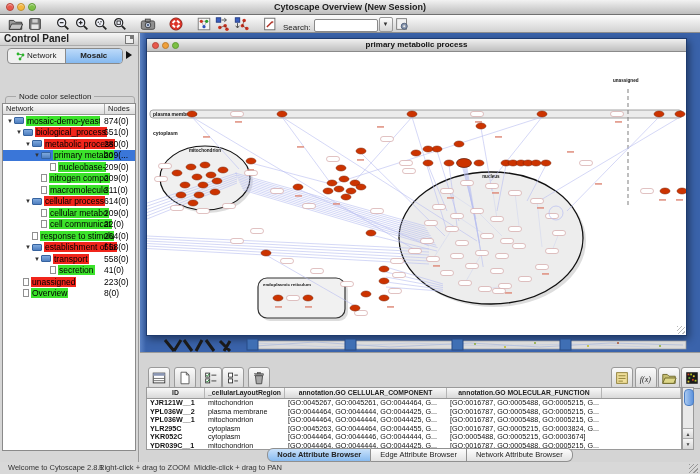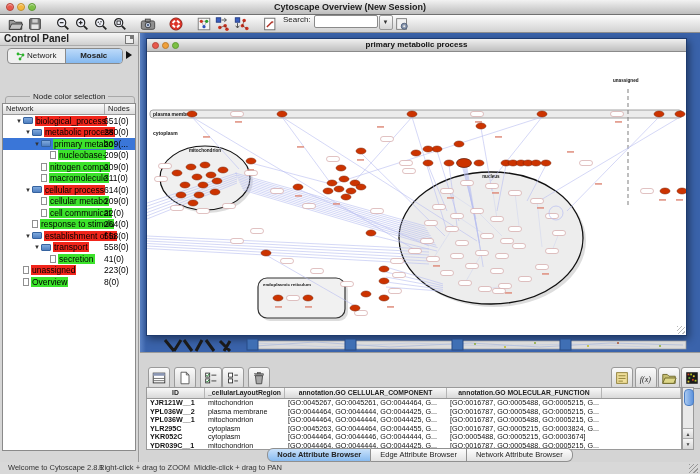--- a/index.html
+++ b/index.html
@@ -9,41 +9,41 @@
   #titlebar{position:absolute;left:0;top:0;width:700px;height:14px;
     background:linear-gradient(#f2f2f2,#bdbdbd);border-bottom:1px solid #707070;}
   .tl{position:absolute;top:3px;width:8px;height:8px;border-radius:50%;box-shadow:inset 0 1px 1px rgba(255,255,255,.6);}
   #tl-close{left:6px;background:#e8584c;border:1px solid #b5463c;box-sizing:border-box;}
   #tl-min{left:17px;background:#f5b63c;border:1px solid #c09030;box-sizing:border-box;}
   #tl-zoom{left:28px;background:#7cc043;border:1px solid #5f9a34;box-sizing:border-box;}
   #win-title{line-height:14px;text-align:center;font-size:9px;font-weight:bold;color:#1b1b1b;}
   
   #toolbar{position:absolute;left:0;top:15px;width:700px;height:18px;
     background:linear-gradient(#fcfcfc,#d2d2d2);border-bottom:1px solid #8d8d8d;
-    display:flex;align-items:flex-start;padding-left:6px;box-sizing:border-box;}
+    display:flex;align-items:flex-end;padding-left:6px;box-sizing:border-box;}
   .tbtn{width:19px;height:17px;display:flex;align-items:center;justify-content:center;flex:0 0 auto;}
   .tbtn svg{display:block;}
   .sp{width:9px;flex:0 0 auto;}
   #search-label{font-size:8px;color:#222;margin:0 3px 0 4px;}
   #search-input{width:58px;height:11px;font-size:8px;border:1px solid #8a8a8a;border-radius:2px;padding:0 2px;background:#fff;}
   #search-arrow{width:12px;height:13px;margin-left:1px;border:1px solid #999;border-radius:2px;
     background:linear-gradient(#fdfdfd,#d5d5d5);font-size:6px;line-height:12px;text-align:center;color:#333;}
   
   #control-panel{position:absolute;left:0;top:33px;width:139px;height:429px;background:#d6d6d6;border-right:1px solid #9a9a9a;box-sizing:border-box;}
   .panel-head{position:relative;height:12px;background:linear-gradient(#f7f7f7,#cfcfcf);border-bottom:1px solid #aaa;
     font-size:10px;font-weight:bold;color:#222;line-height:12px;padding-left:4px;}
   .float-ic{position:absolute;right:4px;top:2px;width:7px;height:7px;border:1px solid #777;background:#eee;}
   .float-ic:after{content:"";position:absolute;right:0;top:0;width:3px;height:3px;background:#777;}
   #cp-tabs{position:absolute;left:7px;top:15px;width:114px;height:14px;border:1px solid #8a8a8a;border-radius:4px;
     display:flex;overflow:hidden;background:#f0f0f0;}
   .cp-tab{flex:1;font-size:8px;line-height:14px;text-align:center;color:#222;display:flex;align-items:center;justify-content:center;gap:2px;}
   .cp-tab.sel{background:linear-gradient(#bcdafa,#85b9f0);font-weight:bold;border-left:1px solid #8a8a8a;}
   #cp-tab-more{position:absolute;left:126px;top:18px;width:0;height:0;border-left:6px solid #111;border-top:4px solid transparent;border-bottom:4px solid transparent;}
   #ncs-box{position:absolute;left:5px;top:63px;width:128px;height:26px;border:1px solid #a8a8a8;border-radius:3px;}
-  #ncs-label{position:absolute;left:24px;top:-5px;background:#d6d6d6;padding:0 3px;font-size:8px;color:#222;}
+  #ncs-label{position:absolute;left:10px;top:-5px;background:#d6d6d6;padding:0 3px;font-size:8px;color:#222;}
   #ncs-dd{position:absolute;left:5px;top:7px;width:116px;height:14px;border:1px solid #8f8f8f;border-radius:3px;
     background:linear-gradient(#ffffff,#d8d8d8);font-size:8.5px;line-height:14px;padding-left:8px;color:#111;box-sizing:border-box;}
   #ncs-dd .stepper{position:absolute;right:0;top:0;width:13px;height:12px;border-left:1px solid #8f8f8f;border-radius:0 2px 2px 0;
     background:linear-gradient(#8fb9ee,#4377cd);display:flex;flex-direction:column;align-items:center;justify-content:center;}
   .stp{width:0;height:0;border-left:3px solid transparent;border-right:3px solid transparent;}
   .stp.up{border-bottom:3px solid #fff;margin-bottom:1px;}
   .stp.dn{border-top:3px solid #fff;}
   #select-nodes-row{position:absolute;left:10px;top:56px;height:11px;display:flex;align-items:center;gap:4px;}
   #select-nodes-cb{width:9px;height:9px;border:1px solid #3a66a8;border-radius:2px;background:linear-gradient(#84aeea,#3f74c8);position:relative;}
   #select-nodes-cb:after{content:"";position:absolute;left:2px;top:1px;width:4px;height:2.5px;border-left:1.5px solid #fff;border-bottom:1.5px solid #fff;transform:rotate(-48deg);}
@@ -273,20 +273,27 @@
         <span id="select-nodes-label">Select nodes</span>
       </div>
     </div>
 
     <div id="tree-frame">
       <div id="tree-head">
         <div class="th1">Network</div>
         <div class="th2">Nodes</div>
       </div>
       <div id="tree-rows">
+          <div class="trow">
+            <span style="width: 3px; flex: 0 0 auto;"></span>
+            <span class="tri">▼</span>
+            <span class="fold"></span>
+            <span class="tlabel green">mosaic-demo-yeast</span>
+            <span class="tcount">874(0)</span>
+          </div>
           <div class="trow">
             <span style="width: 12px; flex: 0 0 auto;"></span>
             <span class="tri">▼</span>
             <span class="fold"></span>
             <span class="tlabel red">biological_process</span>
             <span class="tcount">651(0)</span>
           </div>
           <div class="trow">
             <span style="width: 21px; flex: 0 0 auto;"></span>
             <span class="tri">▼</span>

